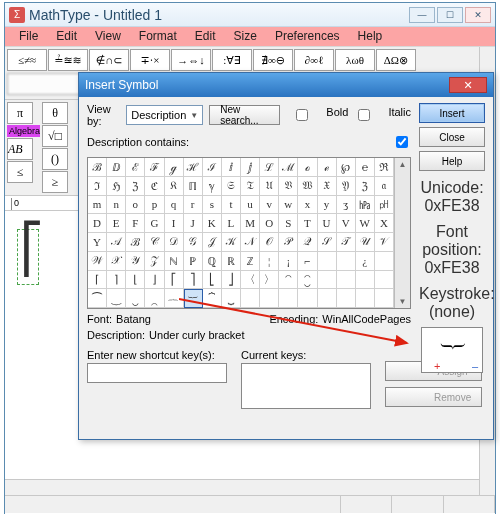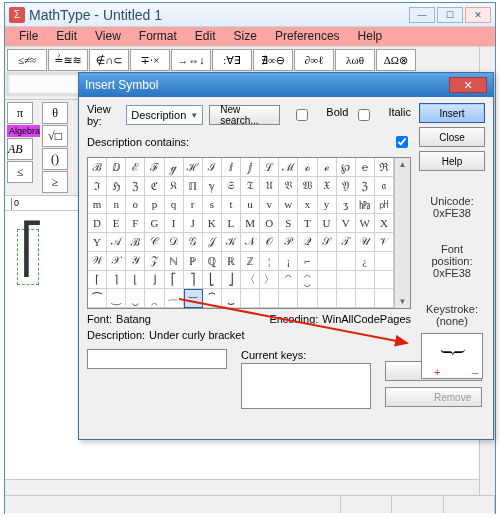--- a/index.html
+++ b/index.html
@@ -49,21 +49,21 @@
   .row { display:flex; align-items:center; gap:6px; margin-bottom:6px; font-size:11px; }
   .dropdown { display:flex; align-items:center; border:1px solid #7a99b8; background:#fff; height:20px; padding:0 4px; font-size:11px; gap:4px; }
   .dropdown .arr { font-size:8px; color:#555; }
   .btn { height:20px; border:1px solid #888; background:linear-gradient(#fdfdfd,#e4e4e4); font-size:10px; padding:0 10px; display:flex; align-items:center; justify-content:center; }
   .btn.primary { border:1px solid #2a5ca8; background:linear-gradient(#cfe6ff,#9cc5f0); box-shadow:0 0 0 1px #a7cdf2 inset; }
   .chk { display:flex; align-items:flex-start; gap:15px; font-size:11px; }
   .chk input { width:12px; height:12px; }
   
   .right-col { position:absolute; right:8px; top:6px; width:66px; display:flex; flex-direction:column; gap:4px; }
   .right-col .btn { width:100%; }
-  .info-block { text-align:center; font-size:11px; margin-top:20px; }
+  .info-block { text-align:center; font-size:16px; margin-top:4px; }
   .info-block .lbl { color:#333; }
   .info-block .val { color:#333; }
   
   .preview-box { width:62px; height:46px; border:1px solid #888; background:#fff; margin:2px auto 0; position:relative; }
   .preview-box .glyph { font-size:28px; font-family:serif; position:absolute; top:2px; left:18px; }
   .preview-box .xr { position:absolute; bottom:0; left:12px; color:#d33; font-size:11px; }
   .preview-box .xb { position:absolute; bottom:0; right:4px; color:#36c; font-size:11px; }
   
   .main-col { margin-right:74px; }
   
@@ -366,20 +366,21 @@
       </div>
       <div class="field-row">
         <div class="pair">
             <span>Description:</span>
             <span>Under curly bracket</span>
           </div>
       </div>
 
       <div class="lower">
         <div class="col">
+          <span>Enter new shortcut key(s):</span>
           <div class="textinput"></div>
         </div>
         <div class="col">
           <span>Current keys:</span>
           <div class="listbox"></div>
         </div>
         <div class="col" style="margin-left:auto; gap:6px; padding-top:12px">
           <div class="btn disabled">Assign</div>
           <div class="btn disabled">Remove</div>
         </div>

